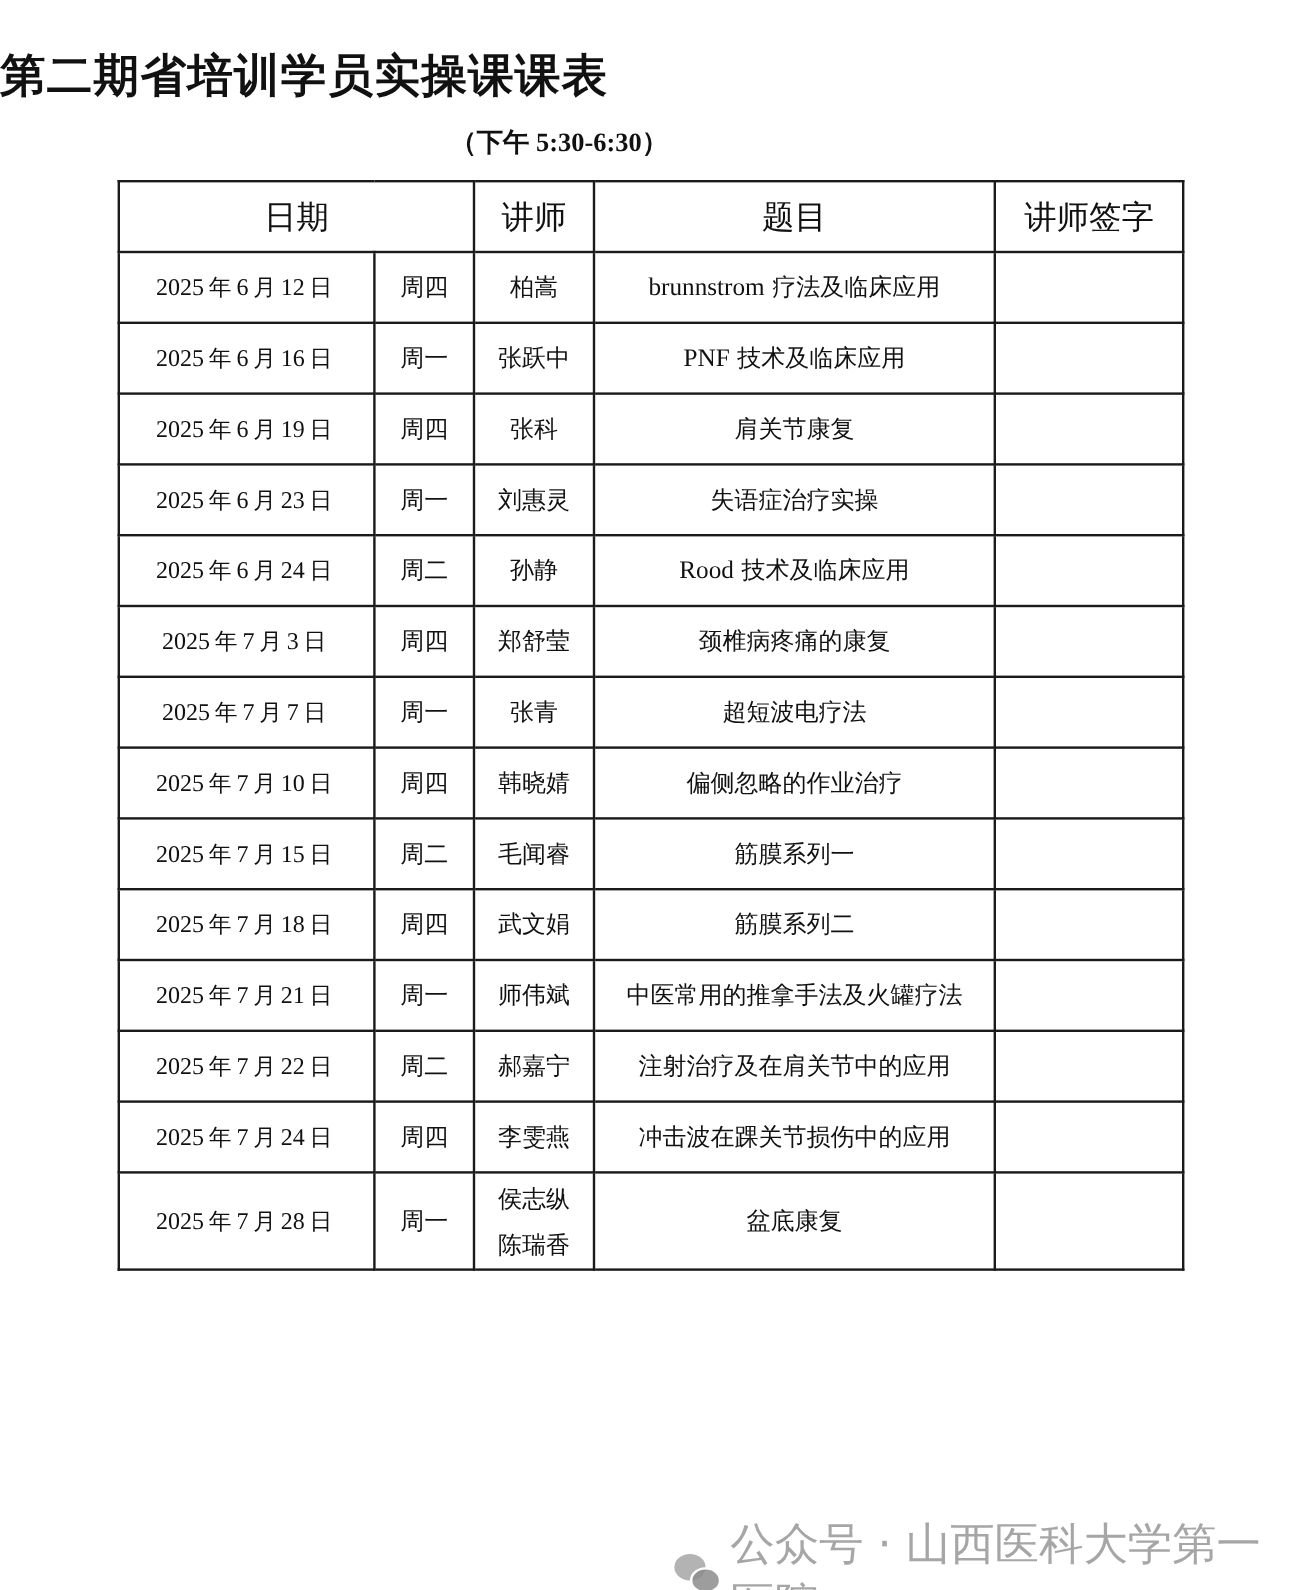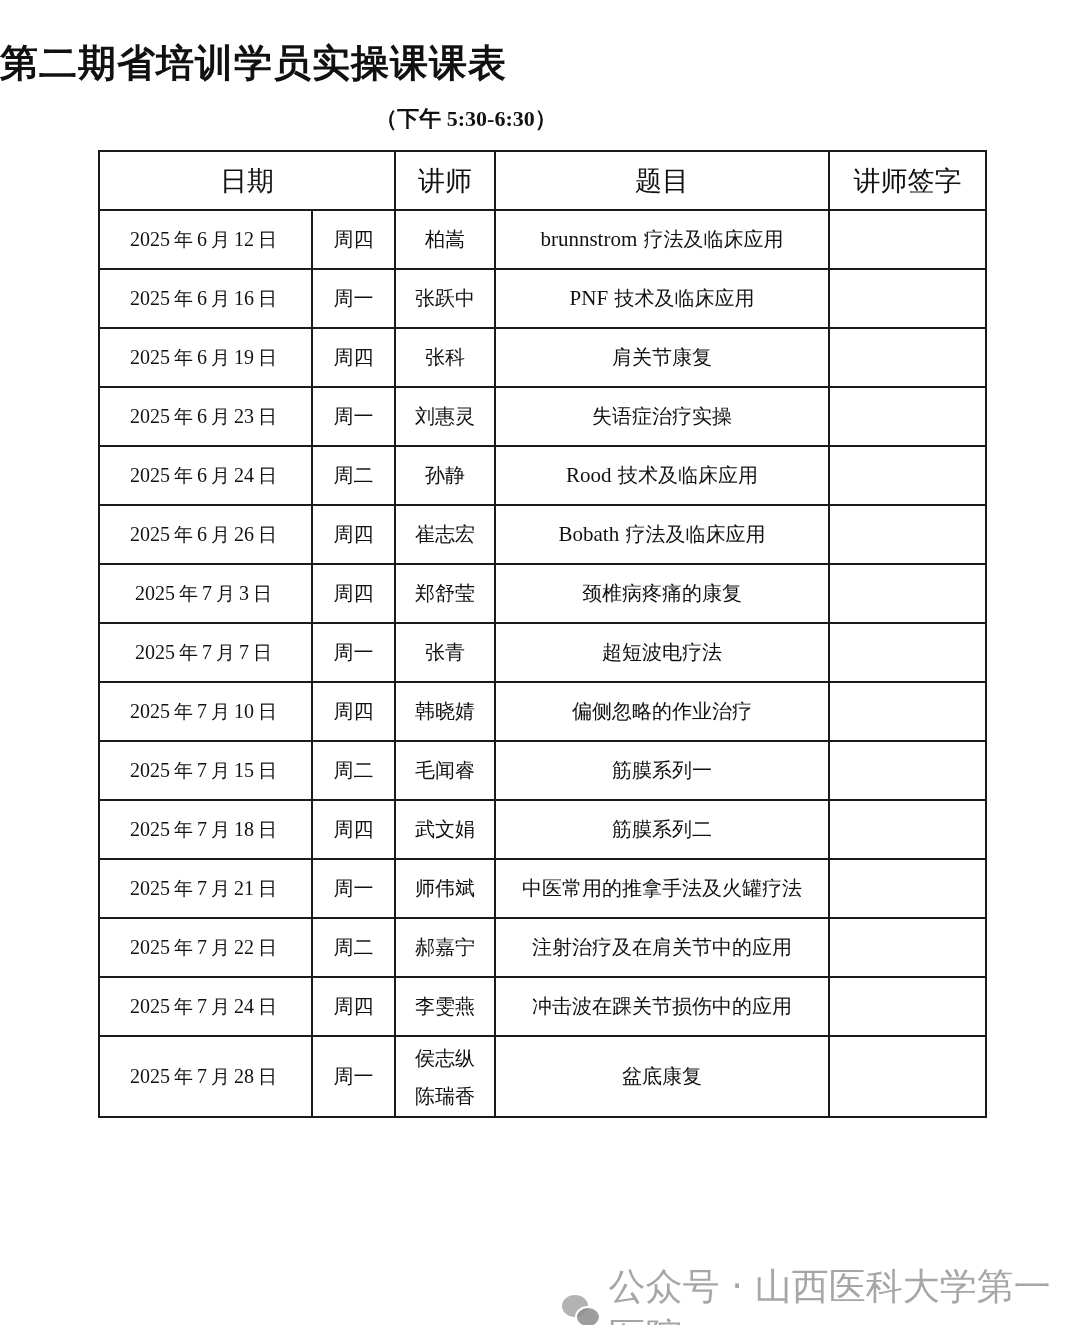--- a/index.html
+++ b/index.html
@@ -75,27 +75,20 @@
         <td class="sign"></td>
       </tr>
       <tr>
         <td class="date"><span>2025</span><span class="cjk">年</span><span>6</span><span class="cjk">月</span><span>24</span><span class="cjk">日</span></td>
         <td class="weekday">周二</td>
         <td class="teacher">孙静</td>
         <td class="topic"><span class="latin">Rood</span> <span>技术及临床应用</span></td>
         <td class="sign"></td>
       </tr>
       <tr>
-        <td class="date"><span>2025</span><span class="cjk">年</span><span>6</span><span class="cjk">月</span><span>26</span><span class="cjk">日</span></td>
-        <td class="weekday">周四</td>
-        <td class="teacher">崔志宏</td>
-        <td class="topic"><span class="latin">Bobath</span> <span>疗法及临床应用</span></td>
-        <td class="sign"></td>
-      </tr>
-      <tr>
         <td class="date"><span>2025</span><span class="cjk">年</span><span>7</span><span class="cjk">月</span><span>3</span><span class="cjk">日</span></td>
         <td class="weekday">周四</td>
         <td class="teacher">郑舒莹</td>
         <td class="topic"><span>颈椎病疼痛的康复</span></td>
         <td class="sign"></td>
       </tr>
       <tr>
         <td class="date"><span>2025</span><span class="cjk">年</span><span>7</span><span class="cjk">月</span><span>7</span><span class="cjk">日</span></td>
         <td class="weekday">周一</td>
         <td class="teacher">张青</td>

